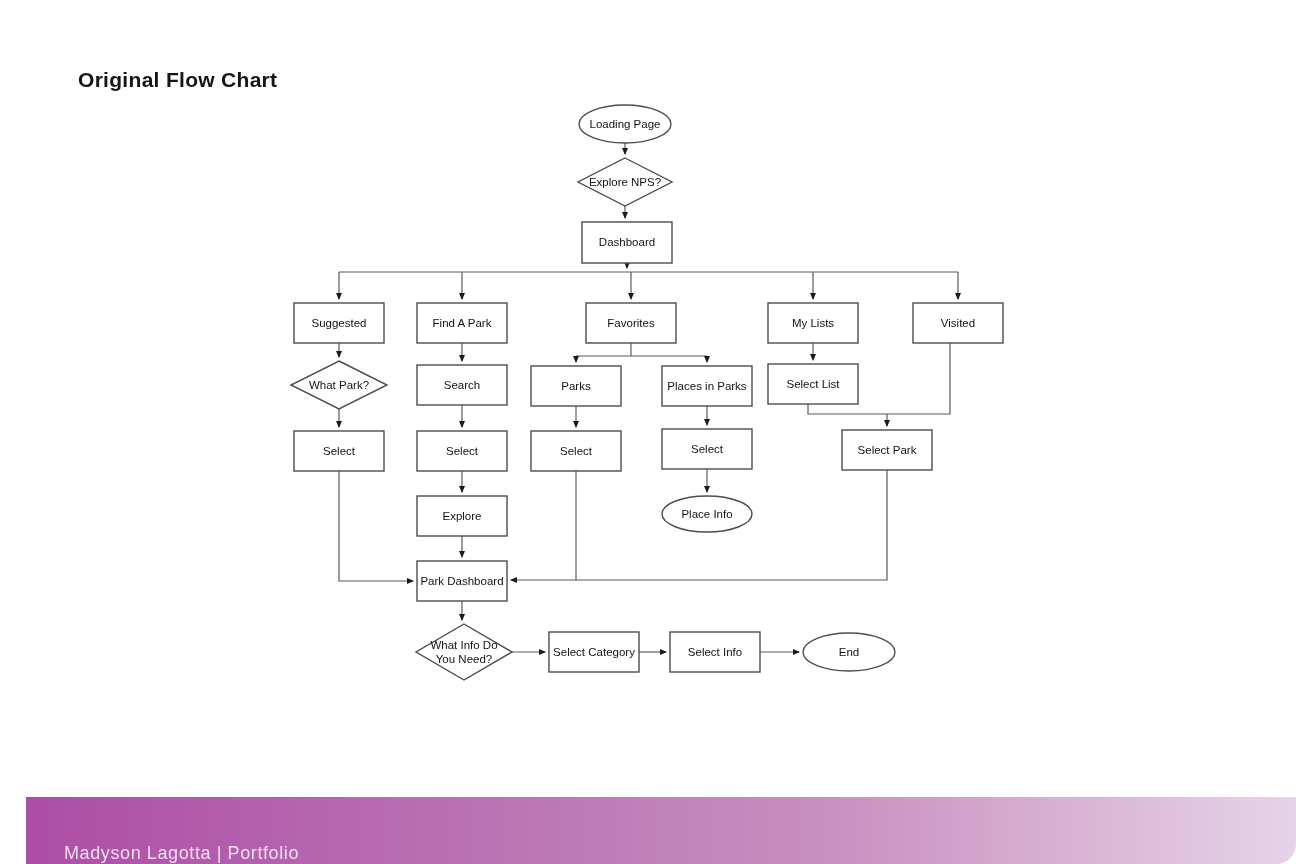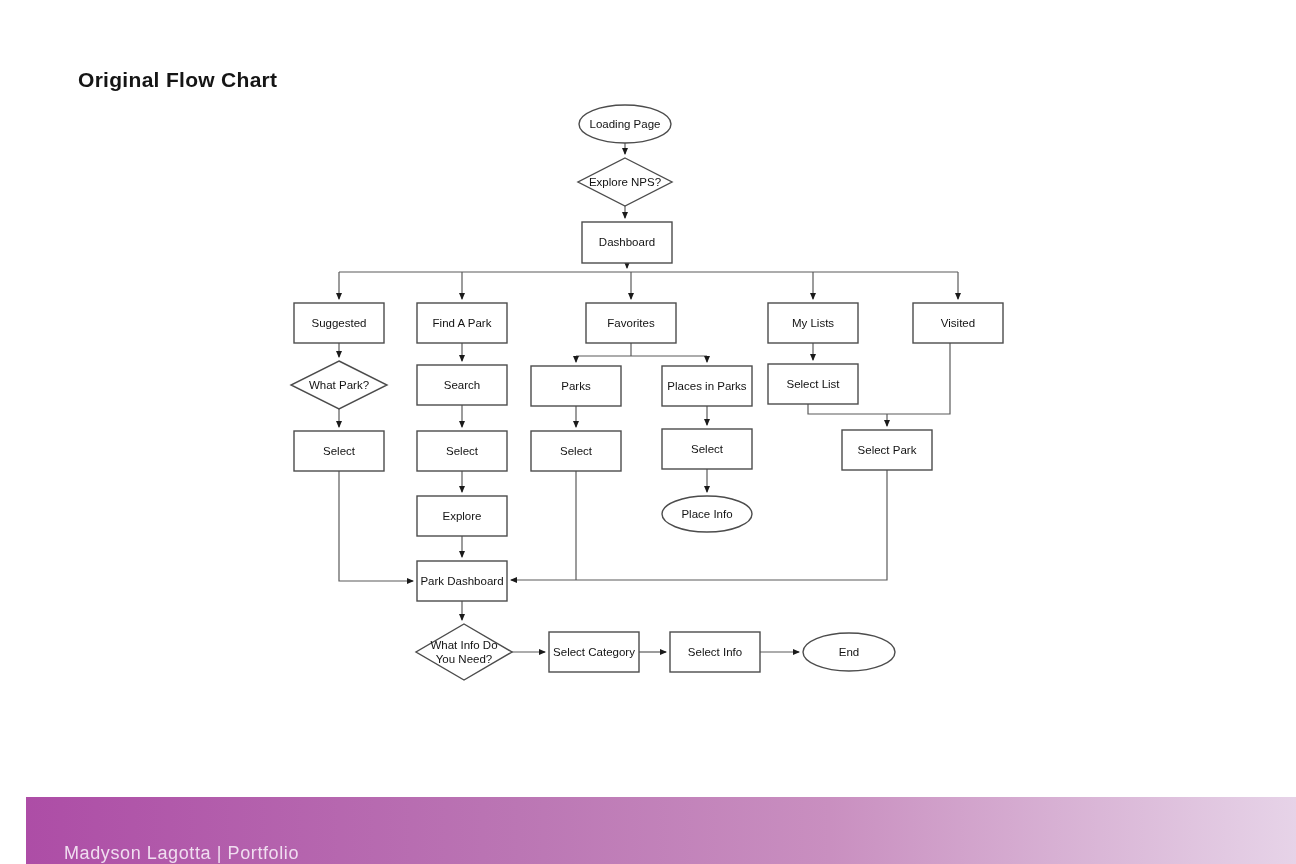--- a/index.html
+++ b/index.html
@@ -2,20 +2,21 @@
 <html><head>
 <meta charset="utf-8">
 <style>
   html,body{margin:0;padding:0;background:#ffffff;}
   .slide{
     position:relative;
     width:1296px;height:864px;
     background:#ffffff;
     overflow:hidden;
     font-family:"Liberation Sans","DejaVu Sans",sans-serif;
+    border-radius:20px;
   }
   .page-title{
     position:absolute;left:78px;top:68px;
     font-size:21px;font-weight:700;color:#151515;
     letter-spacing:.3px;
   }
   svg.flow{position:absolute;left:0;top:0;}
   svg.flow .shape{fill:#ffffff;stroke:#4c4c4c;stroke-width:1.4px;}
   svg.flow .edge{fill:none;stroke:#5a5a5a;stroke-width:1.2px;}
   svg.flow text{

